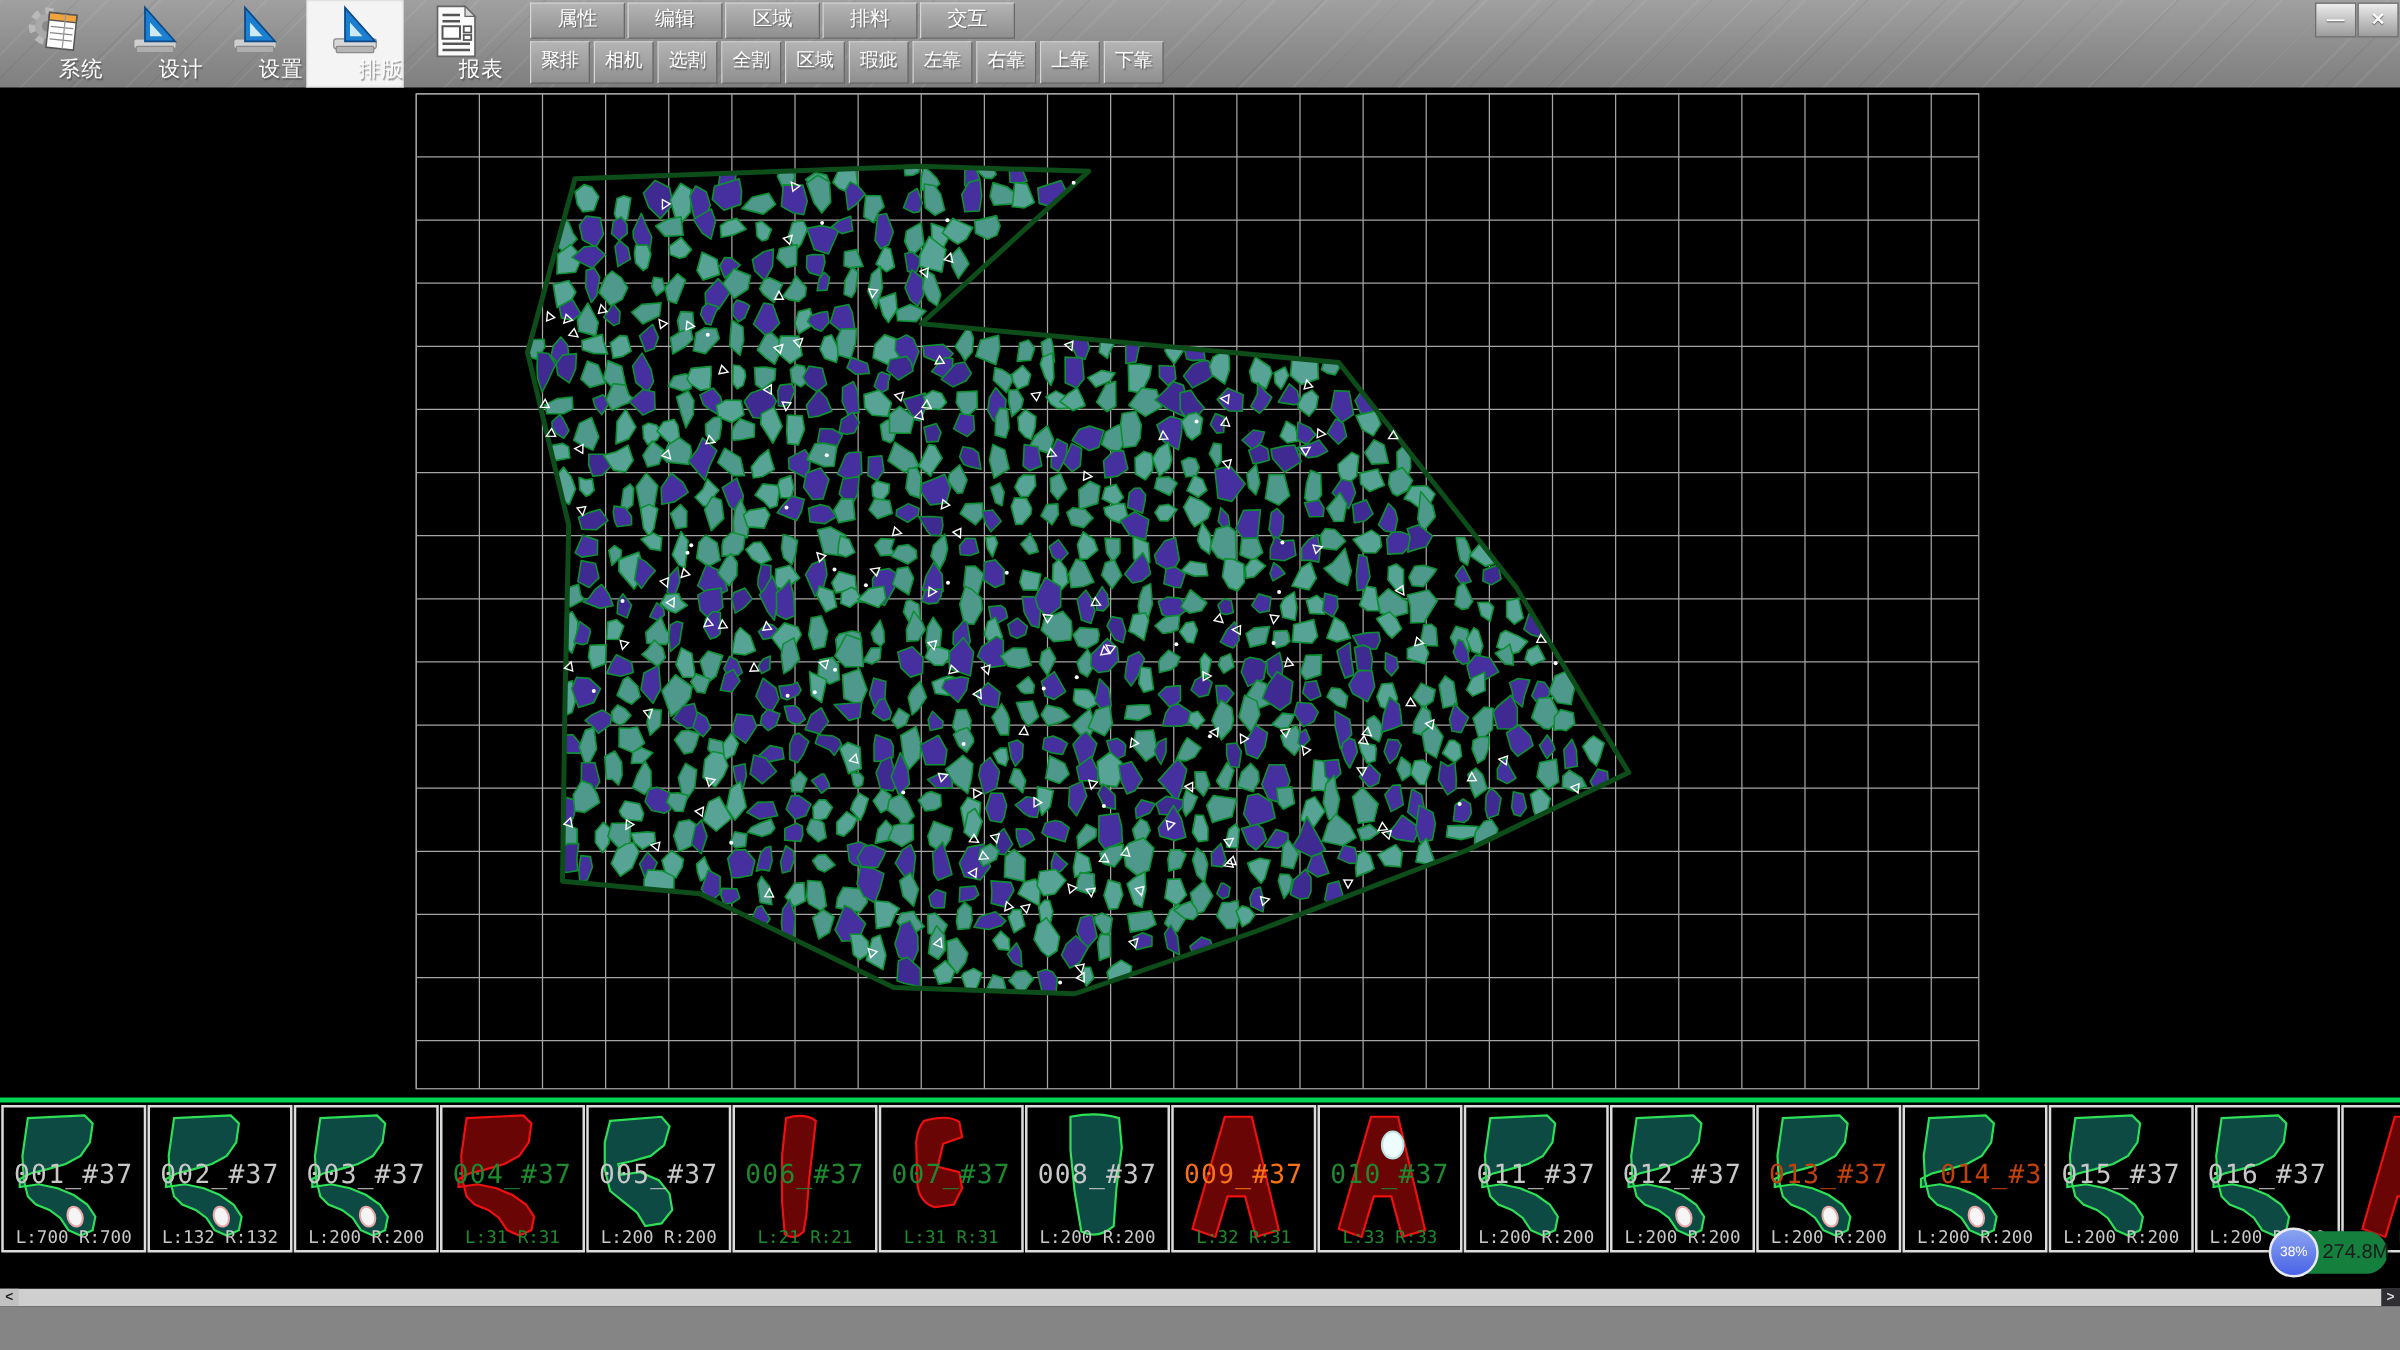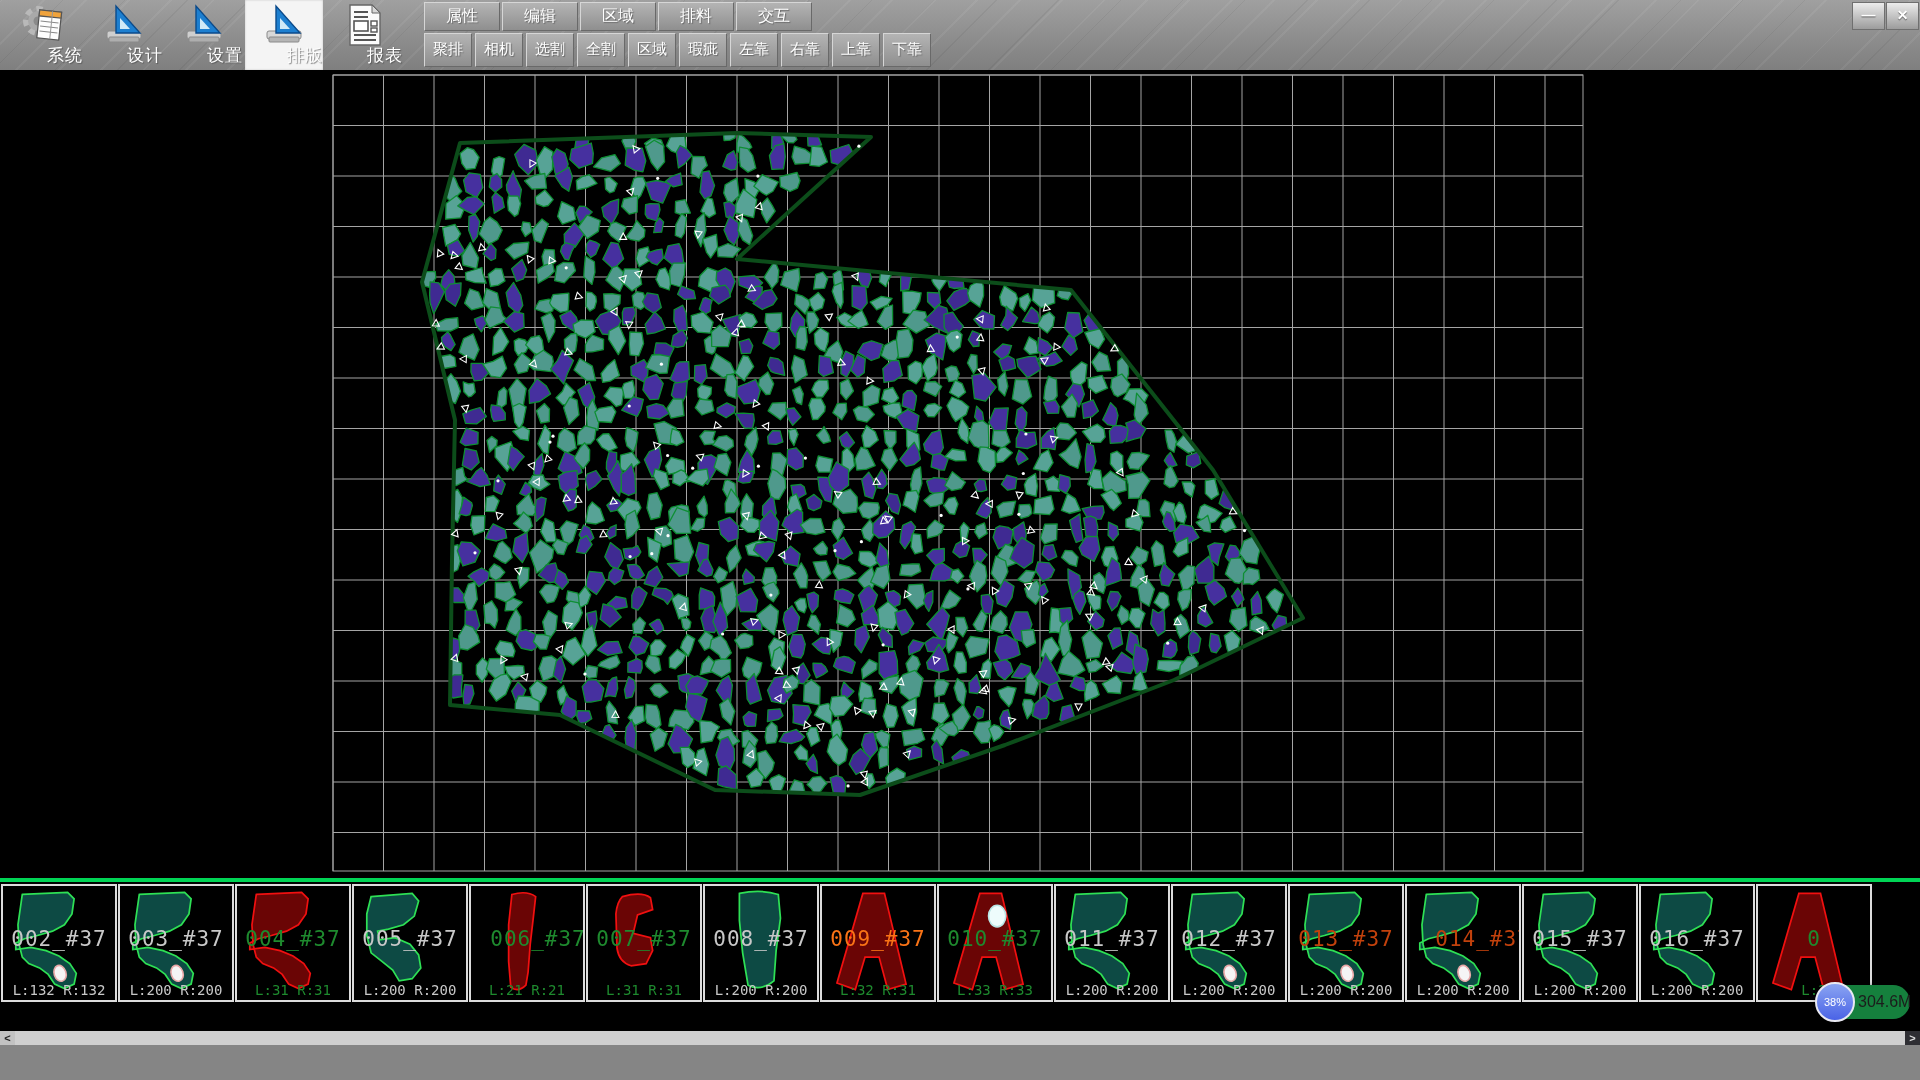--- a/index.html
+++ b/index.html
@@ -1131,20 +1131,28 @@
   </svg>
 
 <div id="strip">
   <div class="sep" style="background: rgb(0, 212, 85);"></div>
   <div id="cells">
       <div class="cell">
         <svg width="108" height="108" viewBox="0 0 100 100">
           <path d="M16,6 L58,4 L64,10 L62,24 L55,34 L44,40 L30,44 L18,47 L10,51 L10,57 L24,55 L38,58 L50,63 L60,70 L66,79 L64,89 L55,93 L46,89 L40,80 L32,74 L22,70 L16,64 L13,52 L12,34 Z" fill="#0d4a44" stroke="#2ee055" stroke-width="1.6"></path>
           <ellipse cx="51" cy="79" rx="5.5" ry="7.5" fill="#f5f5f5" stroke="#e8a8a8" stroke-width="1.5" transform="rotate(-18 51 79)"></ellipse>
         </svg>
+        <div class="num" style="color: rgb(200, 200, 200);">001_#37</div>
+        <div class="lr" style="color: rgb(200, 200, 200);">L:700 R:700</div>
+      </div>
+      <div class="cell">
+        <svg width="108" height="108" viewBox="0 0 100 100">
+          <path d="M16,6 L58,4 L64,10 L62,24 L55,34 L44,40 L30,44 L18,47 L10,51 L10,57 L24,55 L38,58 L50,63 L60,70 L66,79 L64,89 L55,93 L46,89 L40,80 L32,74 L22,70 L16,64 L13,52 L12,34 Z" fill="#0d4a44" stroke="#2ee055" stroke-width="1.6"></path>
+          <ellipse cx="51" cy="79" rx="5.5" ry="7.5" fill="#f5f5f5" stroke="#e8a8a8" stroke-width="1.5" transform="rotate(-18 51 79)"></ellipse>
+        </svg>
         <div class="num" style="color: rgb(200, 200, 200);">002_#37</div>
         <div class="lr" style="color: rgb(200, 200, 200);">L:132 R:132</div>
       </div>
       <div class="cell">
         <svg width="108" height="108" viewBox="0 0 100 100">
           <path d="M16,6 L58,4 L64,10 L62,24 L55,34 L44,40 L30,44 L18,47 L10,51 L10,57 L24,55 L38,58 L50,63 L60,70 L66,79 L64,89 L55,93 L46,89 L40,80 L32,74 L22,70 L16,64 L13,52 L12,34 Z" fill="#0d4a44" stroke="#2ee055" stroke-width="1.6"></path>
           <ellipse cx="51" cy="79" rx="5.5" ry="7.5" fill="#f5f5f5" stroke="#e8a8a8" stroke-width="1.5" transform="rotate(-18 51 79)"></ellipse>
         </svg>
         <div class="num" style="color: rgb(200, 200, 200);">003_#37</div>
         <div class="lr" style="color: rgb(200, 200, 200);">L:200 R:200</div>
@@ -1160,21 +1168,21 @@
         <svg width="108" height="108" viewBox="0 0 100 100">
           <path d="M14,8 L52,5 L58,12 L54,26 L44,34 L30,38 L20,40 L22,48 L36,46 L50,52 L58,62 L60,74 L52,84 L40,86 L34,76 L24,68 L14,60 L10,44 L10,24 Z" fill="#0d4a44" stroke="#2ee055" stroke-width="1.6"></path>
         </svg>
         <div class="num" style="color: rgb(200, 200, 200);">005_#37</div>
         <div class="lr" style="color: rgb(200, 200, 200);">L:200 R:200</div>
       </div>
       <div class="cell">
         <svg width="108" height="108" viewBox="0 0 100 100">
           <path d="M36,6 Q50,2 58,8 L56,26 L53,52 L51,78 L49,90 Q42,97 35,92 L33,68 L33,34 Z" fill="#6a0505" stroke="#f01010" stroke-width="1.6"></path>
         </svg>
-        <div class="num" style="color: rgb(30, 138, 46); margin-left: 11px;">006_#37</div>
+        <div class="num" style="color: rgb(30, 138, 46);">006_#37</div>
         <div class="lr" style="color: rgb(30, 138, 46);">L:21 R:21</div>
       </div>
       <div class="cell">
         <svg width="108" height="108" viewBox="0 0 100 100">
           <path d="M30,8 Q48,3 56,9 L58,20 L44,25 L40,42 L56,46 L58,58 L52,70 L38,72 Q27,69 25,56 L24,24 Q25,13 30,8 Z" fill="#6a0505" stroke="#f01010" stroke-width="1.6"></path>
         </svg>
         <div class="num" style="color: rgb(30, 138, 46);">007_#37</div>
         <div class="lr" style="color: rgb(30, 138, 46);">L:31 R:31</div>
       </div>
       <div class="cell">
@@ -1255,14 +1263,14 @@
 </div>
 
 <div id="hscroll">
   <div id="arrow-left" class="arrow">&lt;</div>
   <div id="arrow-right" class="arrow">&gt;</div>
 </div>
 <div id="statusbar"></div>
 
 <div id="badge">
   <div class="circle">38%</div>
-  <div class="mem">304.6M</div>
+  <div class="mem">274.8M</div>
 </div>
 
 </body></html>

